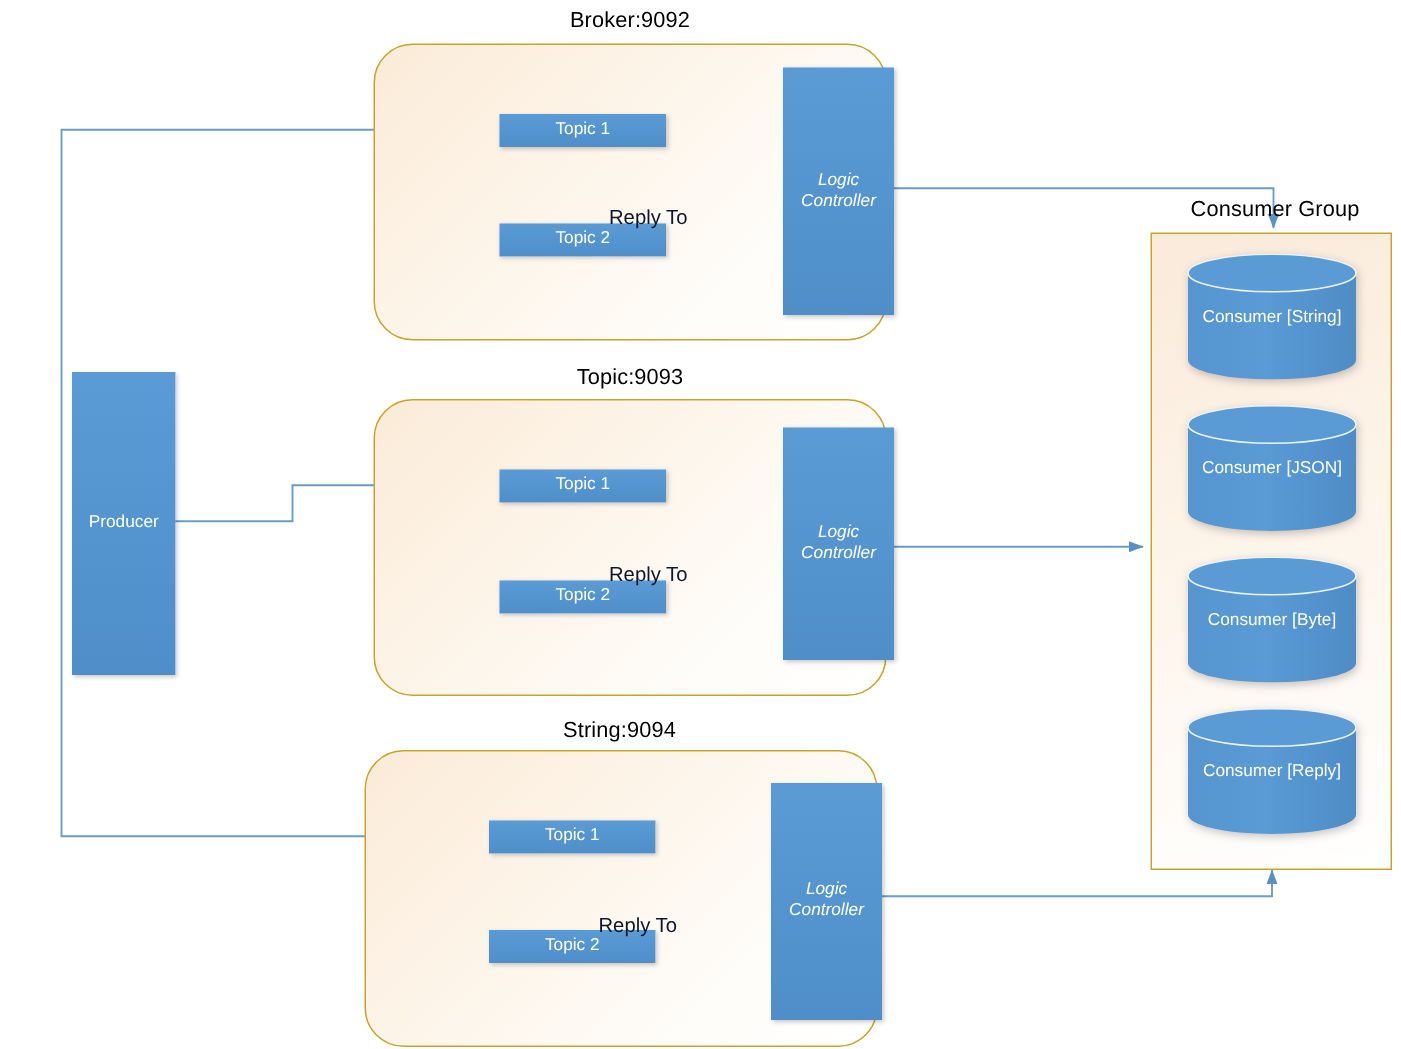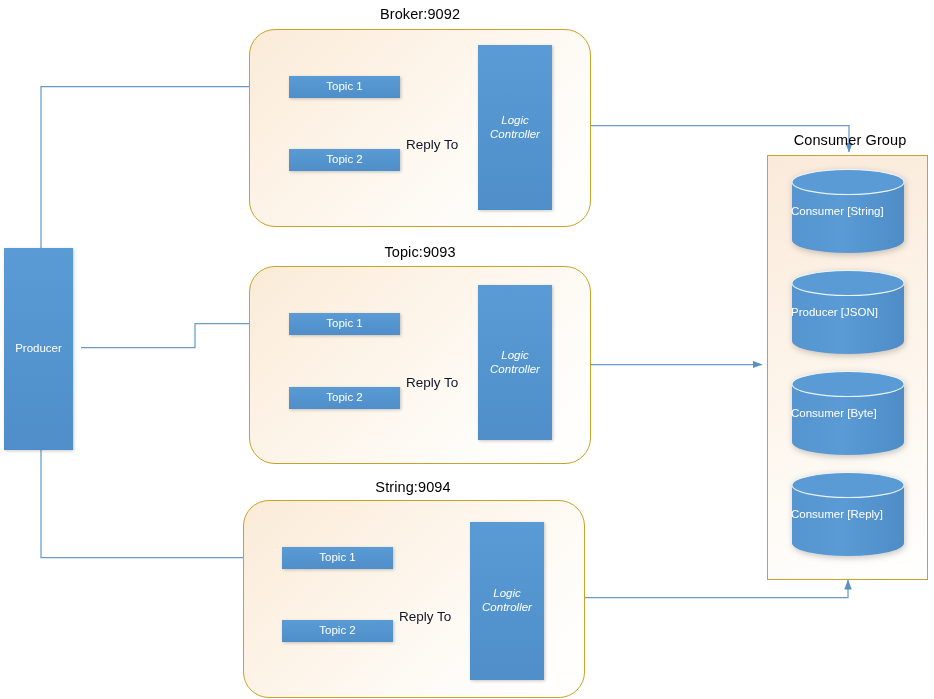--- a/index.html
+++ b/index.html
@@ -31,41 +31,42 @@
     background:linear-gradient(180deg,#5A9BD5 0%, #4F8EC9 100%);
     box-shadow:1px 1px 3px rgba(0,0,0,.22);
     color:#ffffff;
     display:flex;
     align-items:center;
     justify-content:center;
     text-align:left;
     font-size:11.5px;
     line-height:1.18;
     box-sizing:border-box;
+    margin-left:44px;
   }
   .topic{font-size:11.5px;}
   .logic{font-size:11.5px;font-style:italic;}
   .producer{font-size:11.5px;}
   .edge-label{
     position:absolute;
     color:#0f172a;
     font-size:13.5px;
     white-space:nowrap;
   }
   .cyl{
     position:absolute;
     filter:drop-shadow(1px 2px 3px rgba(0,0,0,.22));
   }
   .cyl svg{display:block;}
   .cyl .cyl-label{
     position:absolute;
     left:0;right:0;
     top:50%;
     transform:translateY(-46%);
-    text-align:left;
+    text-align:center;
     color:#ffffff;
     font-size:11.5px;
     white-space:nowrap;
     pointer-events:none;
   }
 </style>
 </head>
 <body>
 
 <div id="stage">
@@ -166,21 +167,21 @@
       <ellipse cx="57" cy="13" rx="56" ry="12.5" fill="#5A9BD5" stroke="#EAF3FB" stroke-width="1.1"></ellipse>
     </svg>
     <div class="cyl-label">Consumer [String]</div>
   </div>
 
   <div class="cyl" style="left:791px;top:270px;width:114px;height:84px;">
     <svg width="114" height="84" viewBox="0 0 114 84">
       <path d="M1,13 L1,71 A56,13 0 0 0 113,71 L113,13 Z" fill="url(#cg1)"></path>
       <ellipse cx="57" cy="13" rx="56" ry="12.5" fill="#5A9BD5" stroke="#EAF3FB" stroke-width="1.1"></ellipse>
     </svg>
-    <div class="cyl-label">Producer [JSON]</div>
+    <div class="cyl-label">Consumer [JSON]</div>
   </div>
 
   <div class="cyl" style="left:791px;top:371px;width:114px;height:84px;">
     <svg width="114" height="84" viewBox="0 0 114 84">
       <path d="M1,13 L1,71 A56,13 0 0 0 113,71 L113,13 Z" fill="url(#cg1)"></path>
       <ellipse cx="57" cy="13" rx="56" ry="12.5" fill="#5A9BD5" stroke="#EAF3FB" stroke-width="1.1"></ellipse>
     </svg>
     <div class="cyl-label">Consumer [Byte]</div>
   </div>
 

